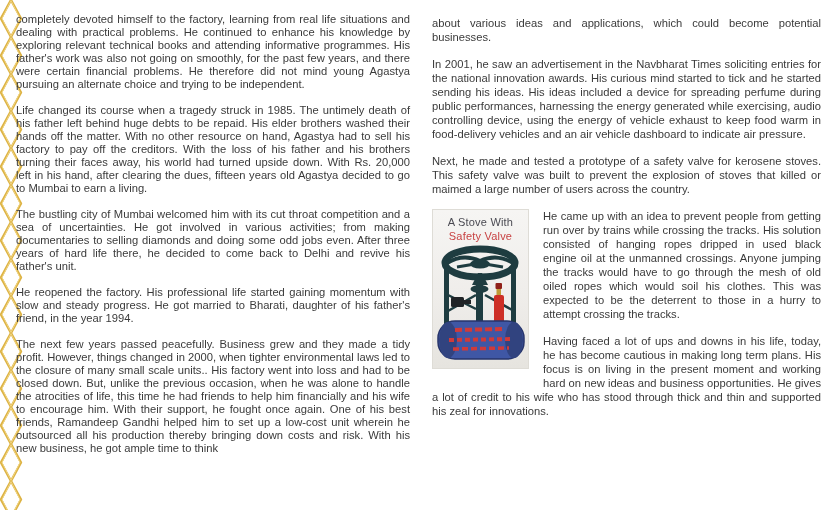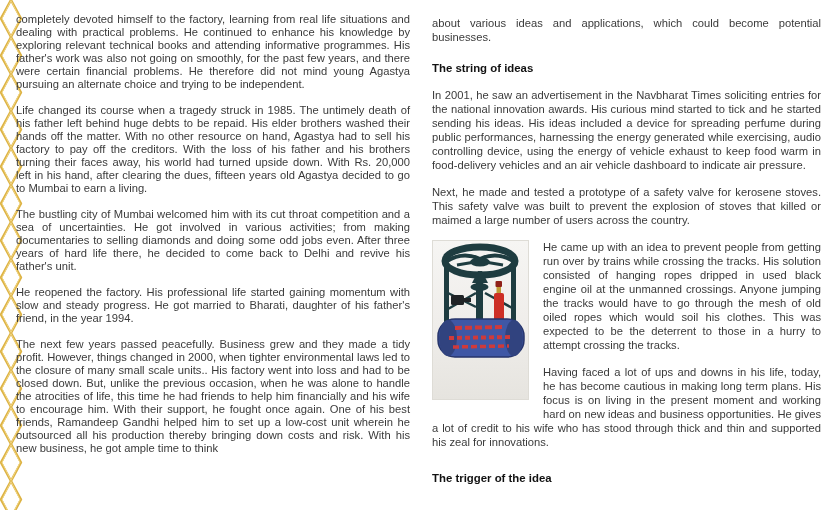--- a/index.html
+++ b/index.html
@@ -51,27 +51,30 @@
   <p>completely devoted himself to the factory, learning from real life situations and dealing with practical problems. He continued to enhance his knowledge by exploring relevant technical books and attending informative programmes. His father's work was also not going on smoothly, for the past few years, and there were certain financial problems. He therefore did not mind young Agastya pursuing an alternate choice and trying to be independent.</p>
   <p>Life changed its course when a tragedy struck in 1985. The untimely death of his father left behind huge debts to be repaid. His elder brothers washed their hands off the matter. With no other resource on hand, Agastya had to sell his factory to pay off the creditors. With the loss of his father and his brothers turning their faces away, his world had turned upside down. With Rs. 20,000 left in his hand, after clearing the dues, fifteen years old Agastya decided to go to Mumbai to earn a living.</p>
   <p>The bustling city of Mumbai welcomed him with its cut throat competition and a sea of uncertainties. He got involved in various activities; from making documentaries to selling diamonds and doing some odd jobs even. After three years of hard life there, he decided to come back to Delhi and revive his father's unit.</p>
   <p>He reopened the factory. His professional life started gaining momentum with slow and steady progress. He got married to Bharati, daughter of his father's friend, in the year 1994.</p>
   <p>The next few years passed peacefully. Business grew and they made a tidy profit. However, things changed in 2000, when tighter environmental laws led to the closure of many small scale units.. His factory went into loss and had to be closed down. But, unlike the previous occasion, when he was alone to handle the atrocities of life, this time he had friends to help him financially and his wife to encourage him. With their support, he fought once again. One of his best friends, Ramandeep Gandhi helped him to set up a low-cost unit wherein he outsourced all his production thereby bringing down costs and risk. With his new business, he got ample time to think</p>
 </div>
 
 <div class="col col-right">
   <p>about various ideas and applications, which could become potential businesses.</p>
 
-  <h3>The string of ideas</h3>
 
   <p>In 2001, he saw an advertisement in the Navbharat Times soliciting entries for the national innovation awards. His curious mind started to tick and he started sending his ideas. His ideas included a device for spreading perfume during public performances, harnessing the energy generated while exercising, audio controlling device, using the energy of vehicle exhaust to keep food warm in food-delivery vehicles and an air vehicle dashboard to indicate air pressure.</p>
   <p>Next, he made and tested a prototype of a safety valve for kerosene stoves. This safety valve was built to prevent the explosion of stoves that killed or maimed a large number of users across the country.</p>
 
   <div class="wrap-block">
     <figure class="stove-figure">
+      <figcaption class="stove-caption">
+        <span class="cap1">A Stove With</span>
+        <span class="cap2" style="color:#c84343">Safety Valve</span>
+      </figcaption>
       <svg class="stove-art" width="95" height="116" viewBox="0 0 95 116" aria-hidden="true">
 
         <ellipse cx="47" cy="18" rx="35" ry="14" fill="none" stroke="#1e3c40" stroke-width="7"></ellipse>
         <path d="M14,18 Q30,8 47,16 Q64,8 80,18" fill="none" stroke="#1e3c40" stroke-width="4"></path>
         <ellipse cx="47" cy="19" rx="10" ry="4.5" fill="#1e3c40"></ellipse>
         <path d="M24,22 L42,19 M70,22 L52,19" stroke="#1e3c40" stroke-width="3"></path>
 
         <rect x="11" y="22" width="5" height="58" fill="#1e3c40"></rect>
         <rect x="78" y="22" width="5" height="58" fill="#1e3c40"></rect>
 
@@ -93,14 +96,13 @@
         <ellipse cx="81" cy="95" rx="9" ry="18" fill="#31437f"></ellipse>
         <path d="M22,85 L70,84" stroke="#cf3a3a" stroke-width="4" stroke-dasharray="7 3"></path>
         <path d="M16,95 L80,94" stroke="#cf3a3a" stroke-width="4" stroke-dasharray="5 3"></path>
         <path d="M20,104 L76,103" stroke="#cf3a3a" stroke-width="3.5" stroke-dasharray="6 3"></path>
       </svg>
     </figure>
     <p>He came up with an idea to prevent people from getting run over by trains while crossing the tracks. His solution consisted of hanging ropes dripped in used black engine oil at the unmanned crossings. Anyone jumping the tracks would have to go through the mesh of old oiled ropes which would soil his clothes. This was expected to be the deterrent to those in a hurry to attempt crossing the tracks.</p>
     <p>Having faced a lot of ups and downs in his life, today, he has become cautious in making long term plans. His focus is on living in the present moment and working hard on new ideas and business opportunities. He gives a lot of credit to his wife who has stood through thick and thin and supported his zeal for innovations.</p>
   </div>
 
-  <h3 class="heading2">The trigger of the idea</h3>
 </div>
 
 </body></html>

